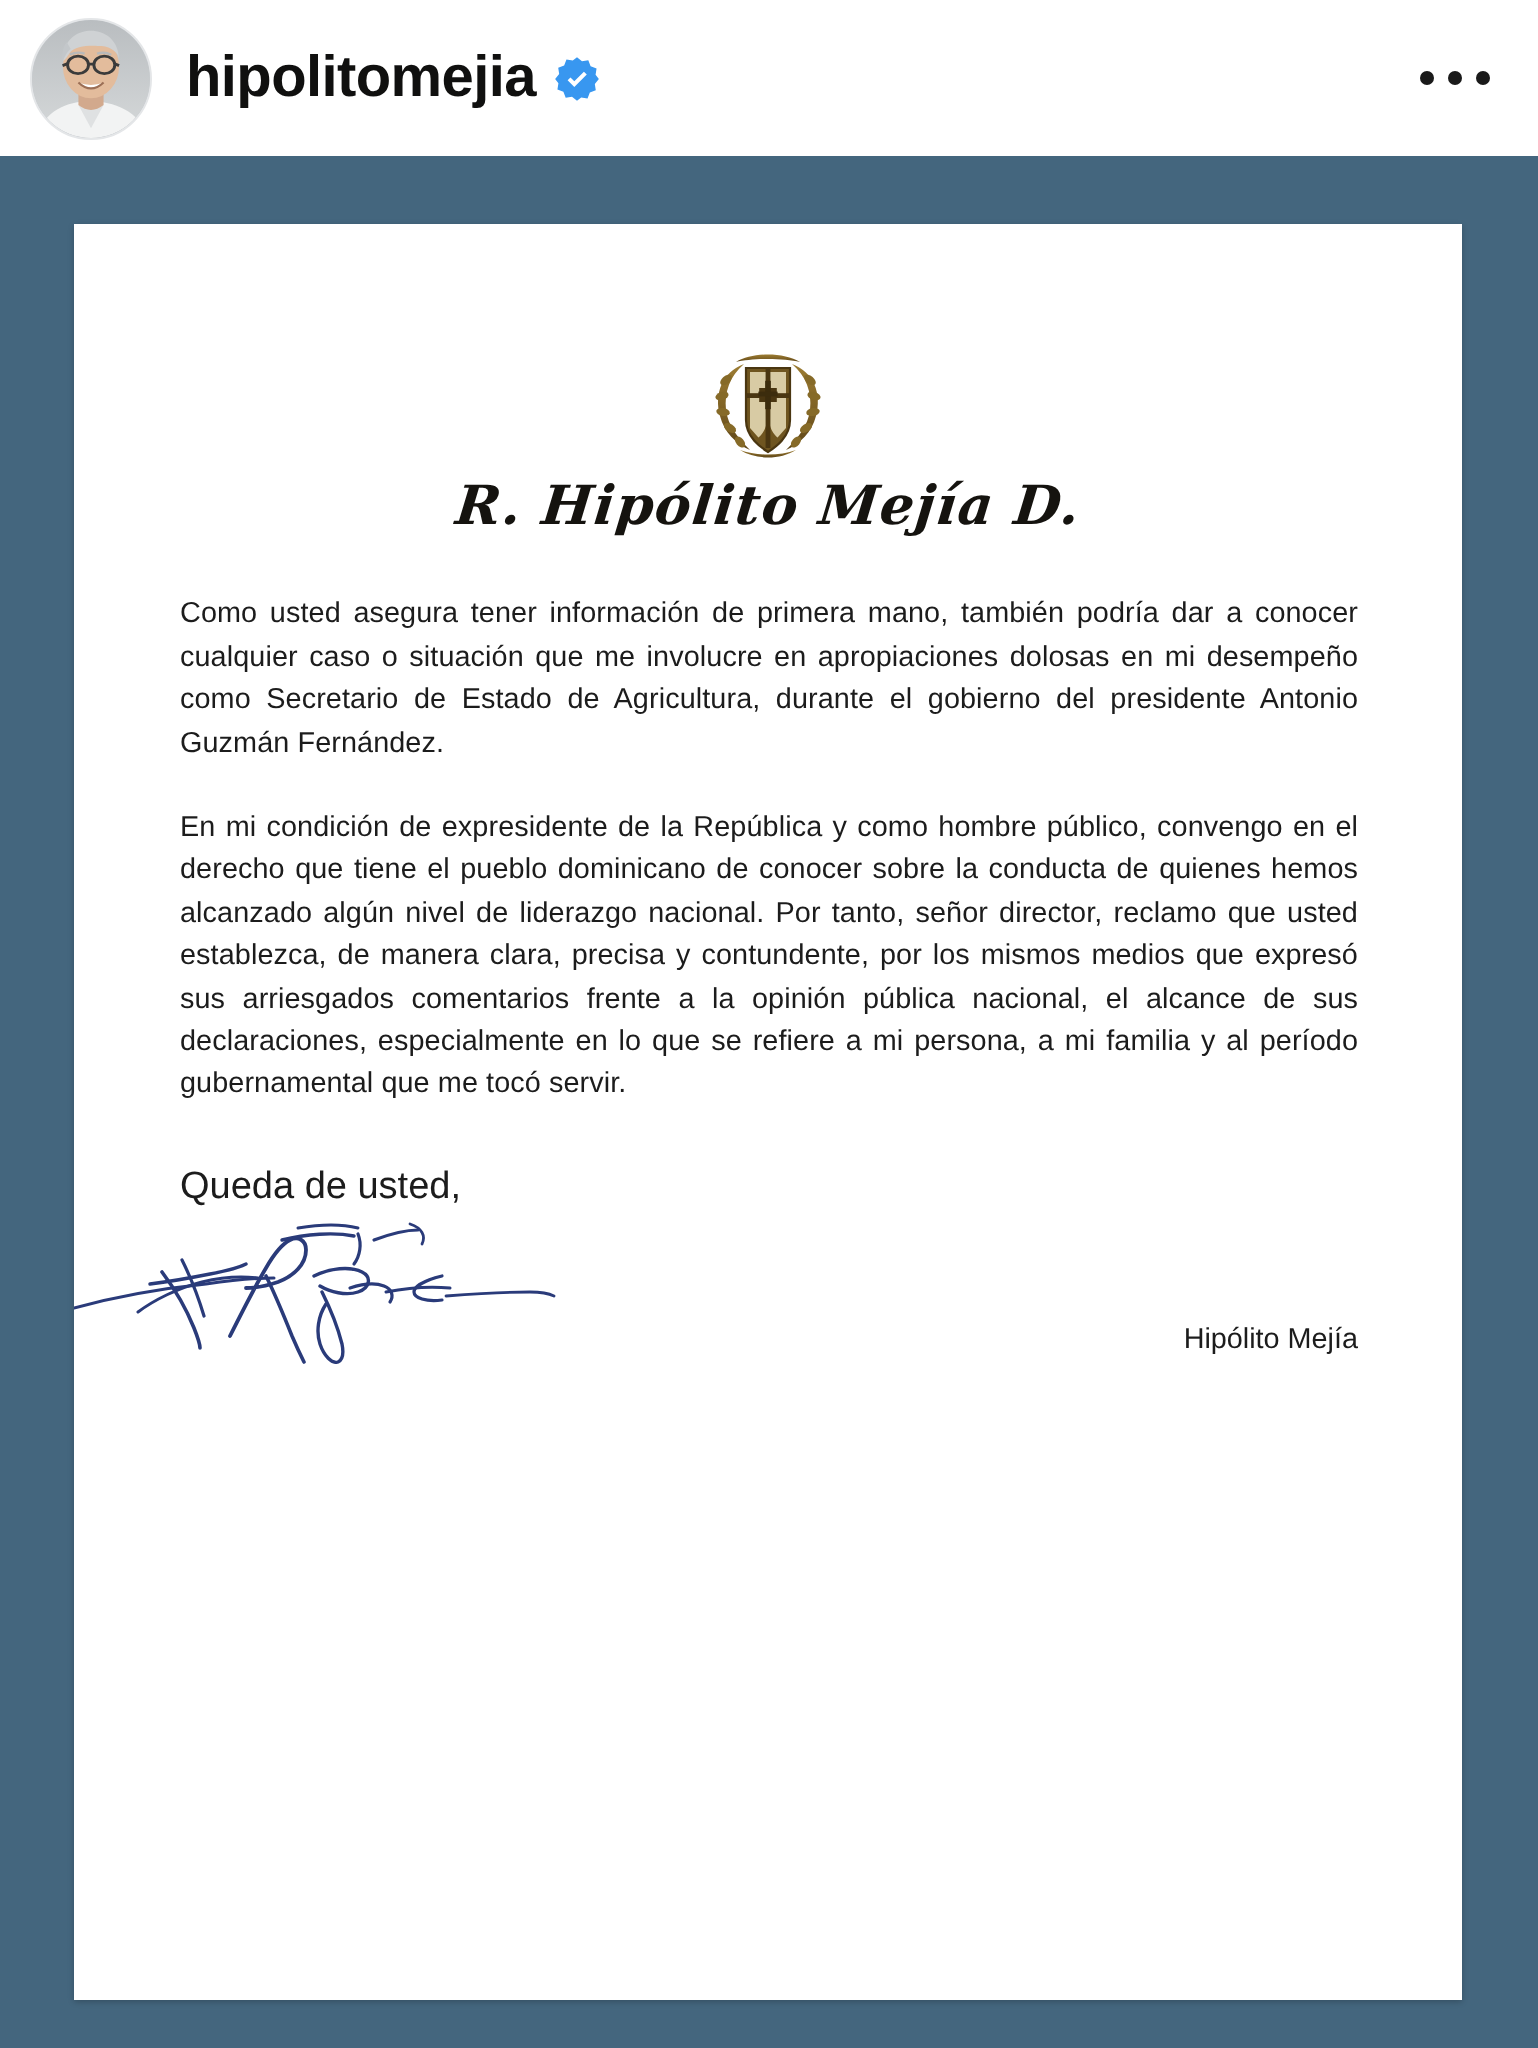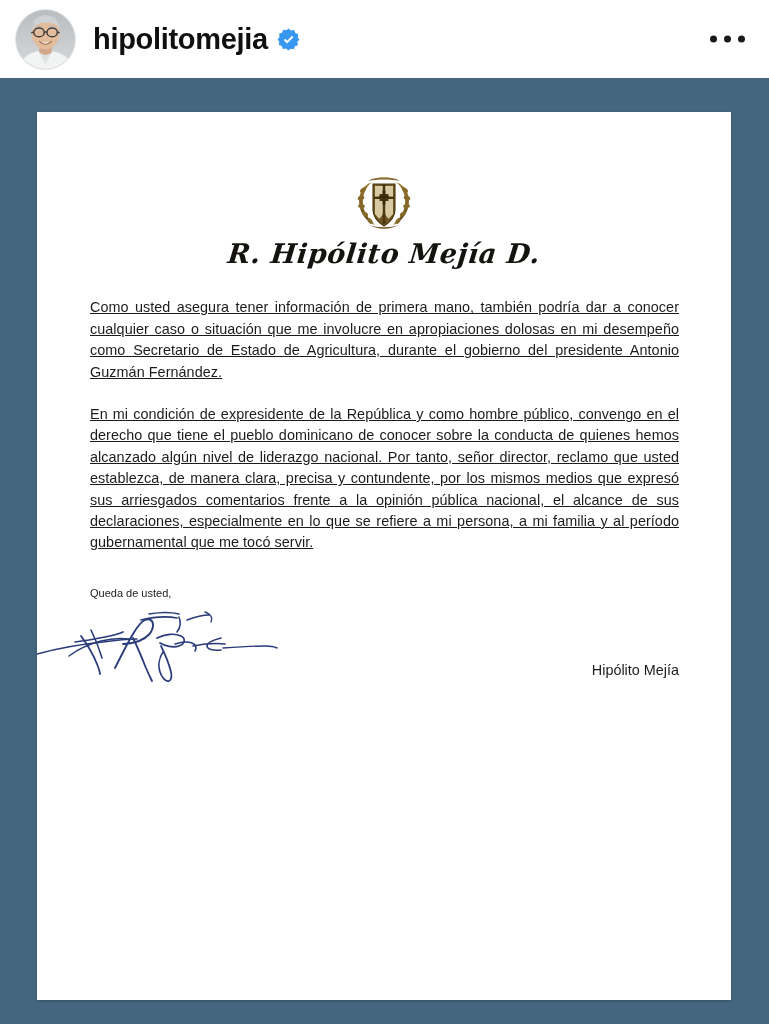--- a/index.html
+++ b/index.html
@@ -149,27 +149,26 @@
     margin-top: 29px;
   }
   .letter-para {
     font-family: "Liberation Sans", sans-serif;
     font-size: 14.4px;
     line-height: 21.4px;
     color: #1c1c1c;
     text-align: justify;
     margin: 0 0 21px 0;
     letter-spacing: 0.05px;
-    text-decoration: underline;
   }
   .letter-para.last { margin-bottom: 16px; }
 
   .closing {
     font-family: "Liberation Sans", sans-serif;
-    font-size: 11px;
+    font-size: 19px;
     line-height: 21.4px;
     color: #1c1c1c;
     margin: 29px 0 0 0;
     text-align: left;
   }
 
   .signature-block {
     position: relative;
     margin-top: 4px;
     height: 74px;

